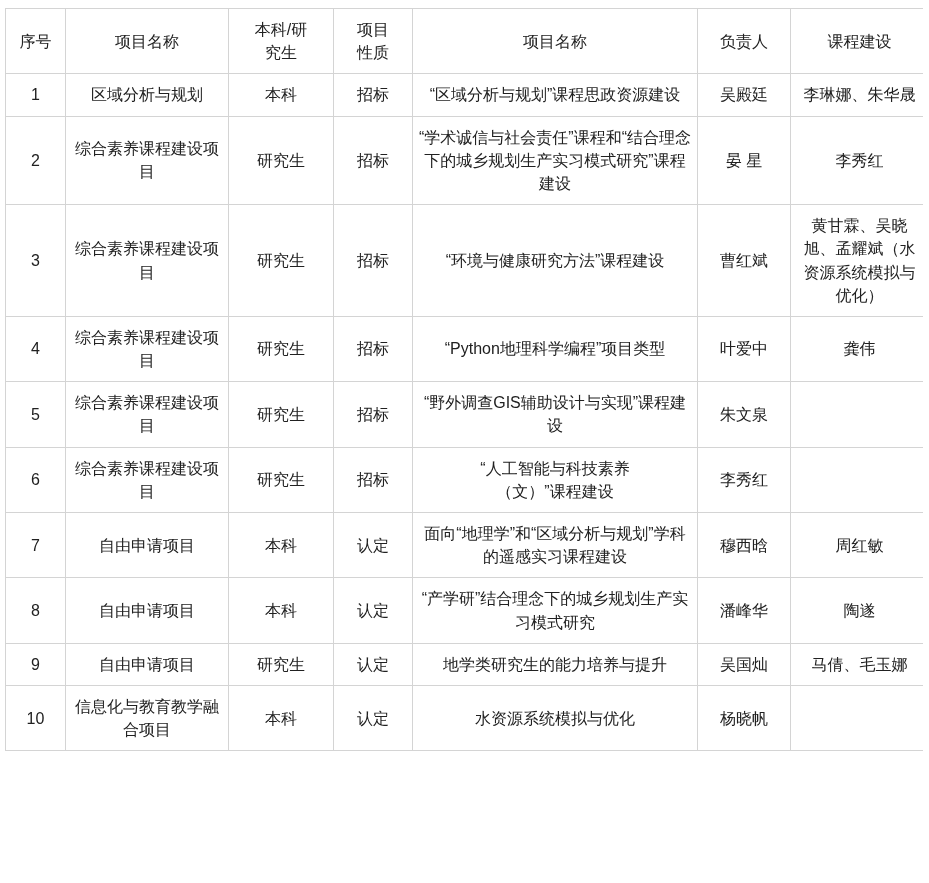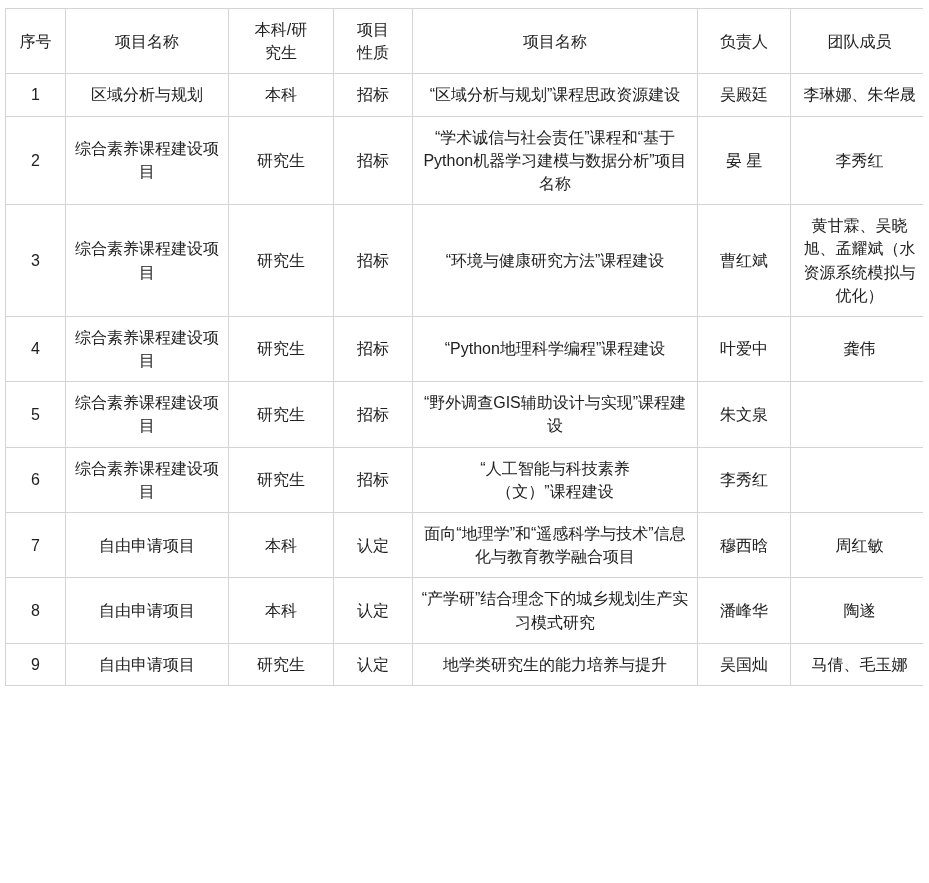--- a/index.html
+++ b/index.html
@@ -65,57 +65,57 @@
     <thead>
       <tr>
         <th>序号</th>
         <th>项目名称</th>
         <th>本科/研
 究生</th>
         <th>项目
 性质</th>
         <th>项目名称</th>
         <th>负责人</th>
-        <th>团队成员</th>
+        <th>课程建设</th>
       </tr>
     </thead>
     <tbody>
         <tr>
       <td>1</td>
       <td>区域分析与规划</td>
       <td>本科</td>
       <td>招标</td>
       <td>“区域分析与规划”课程思政资源建设</td>
       <td>吴殿廷</td>
       <td>李琳娜、朱华晟</td>
     </tr>
         <tr>
       <td>2</td>
       <td>综合素养课程建设项目</td>
       <td>研究生</td>
       <td>招标</td>
-      <td>“学术诚信与社会责任”课程和“基于Python机器学习建模与数据分析”项目名称</td>
+      <td>“学术诚信与社会责任”课程和“结合理念下的城乡规划生产实习模式研究”课程建设</td>
       <td>晏 星</td>
       <td>李秀红</td>
     </tr>
         <tr>
       <td>3</td>
       <td>综合素养课程建设项目</td>
       <td>研究生</td>
       <td>招标</td>
       <td>“环境与健康研究方法”课程建设</td>
       <td>曹红斌</td>
       <td>黄甘霖、吴晓旭、孟耀斌（水资源系统模拟与优化）</td>
     </tr>
         <tr>
       <td>4</td>
       <td>综合素养课程建设项目</td>
       <td>研究生</td>
       <td>招标</td>
-      <td>“Python地理科学编程”课程建设</td>
+      <td>“Python地理科学编程”项目类型</td>
       <td>叶爱中</td>
       <td>龚伟</td>
     </tr>
         <tr>
       <td>5</td>
       <td>综合素养课程建设项目</td>
       <td>研究生</td>
       <td>招标</td>
       <td>“野外调查GIS辅助设计与实现”课程建设</td>
       <td>朱文泉</td>
@@ -129,21 +129,21 @@
       <td>“人工智能与科技素养
 （文）”课程建设</td>
       <td>李秀红</td>
       <td></td>
     </tr>
         <tr>
       <td>7</td>
       <td>自由申请项目</td>
       <td>本科</td>
       <td>认定</td>
-      <td>面向“地理学”和“遥感科学与技术”信息化与教育教学融合项目</td>
+      <td>面向“地理学”和“区域分析与规划”学科的遥感实习课程建设</td>
       <td>穆西晗</td>
       <td>周红敏</td>
     </tr>
         <tr>
       <td>8</td>
       <td>自由申请项目</td>
       <td>本科</td>
       <td>认定</td>
       <td>“产学研”结合理念下的城乡规划生产实习模式研究</td>
       <td>潘峰华</td>
@@ -151,16 +151,25 @@
     </tr>
         <tr>
       <td>9</td>
       <td>自由申请项目</td>
       <td>研究生</td>
       <td>认定</td>
       <td>地学类研究生的能力培养与提升</td>
       <td>吴国灿</td>
       <td>马倩、毛玉娜</td>
     </tr>
+        <tr>
+      <td>10</td>
+      <td>信息化与教育教学融合项目</td>
+      <td>本科</td>
+      <td>认定</td>
+      <td>水资源系统模拟与优化</td>
+      <td>杨晓帆</td>
+      <td></td>
+    </tr>
       </tbody>
   </table>
 
 </div>
 
 </body></html>

